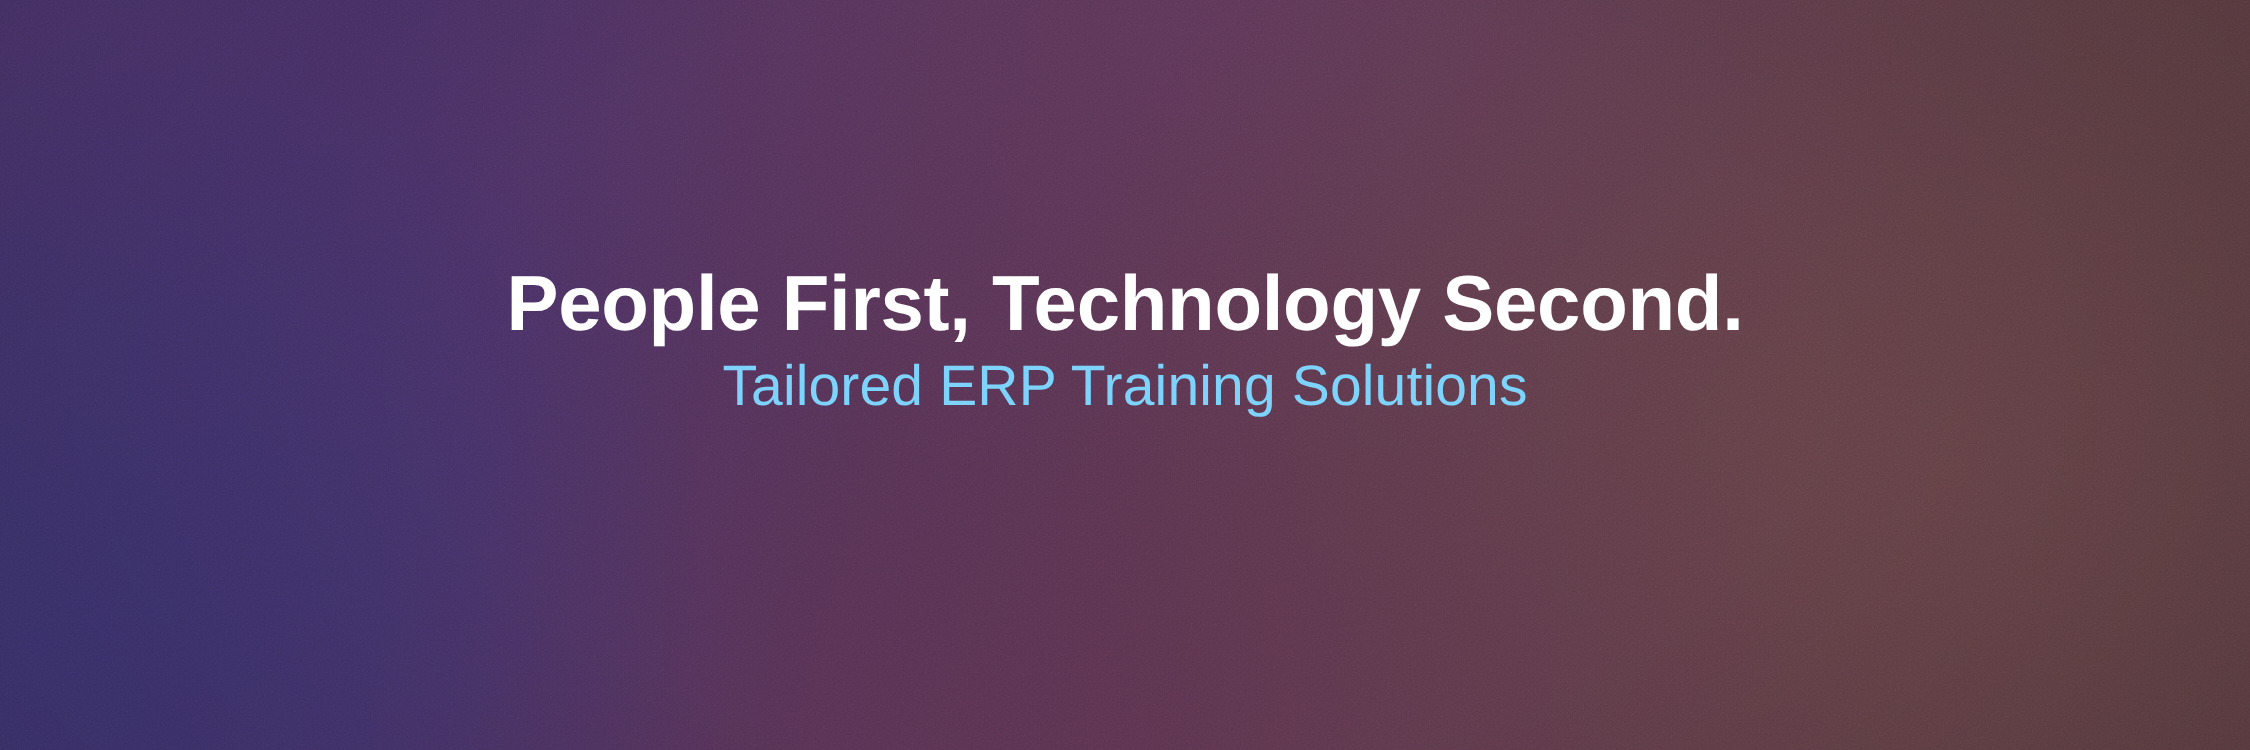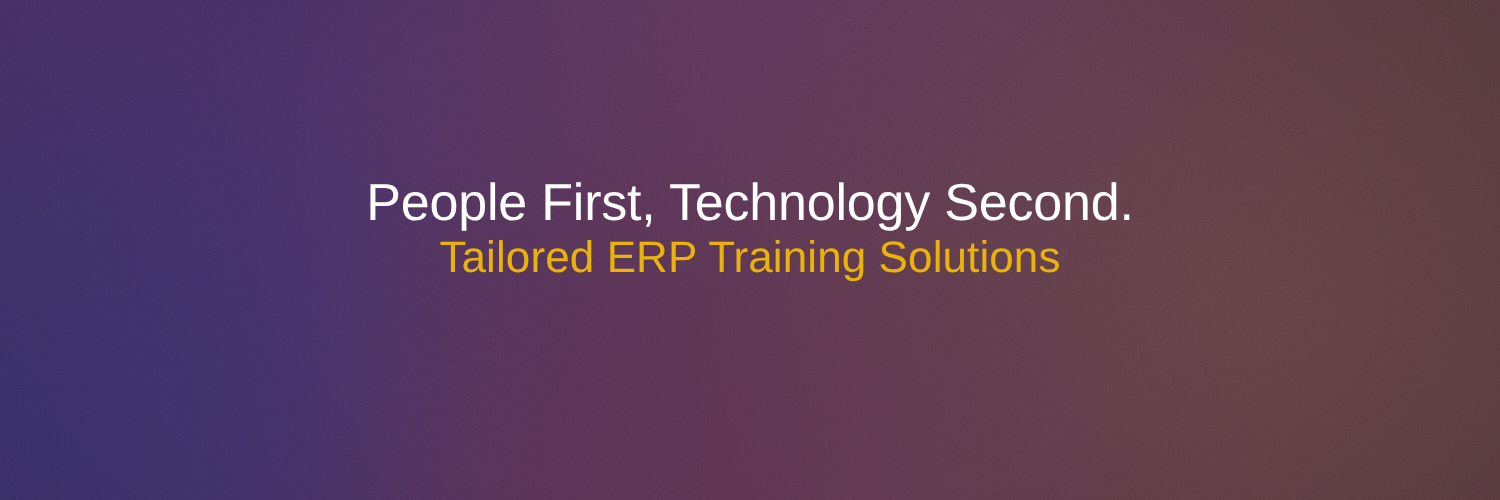--- a/index.html
+++ b/index.html
@@ -116,31 +116,31 @@
     padding-top: 176px;
     box-sizing: border-box;
     text-align: center;
   }
 
   .headline {
     margin: 0;
     color: #ffffff;
     font-size: 52px;
     line-height: 54px;
-    font-weight: 400;
+    font-weight: 700;
     letter-spacing: -0.2px;
     white-space: nowrap;
     text-rendering: geometricPrecision;
   }
 
   .subhead {
     margin: 0;
     margin-top: 7px;
-    color: #eab308;
-    font-size: 44px;
+    color: #7dd3fc;
+    font-size: 38px;
     line-height: 42px;
     font-weight: 300;
     letter-spacing: 0.1px;
     white-space: nowrap;
     text-rendering: geometricPrecision;
   }
 </style>
 </head>
 <body>
 

